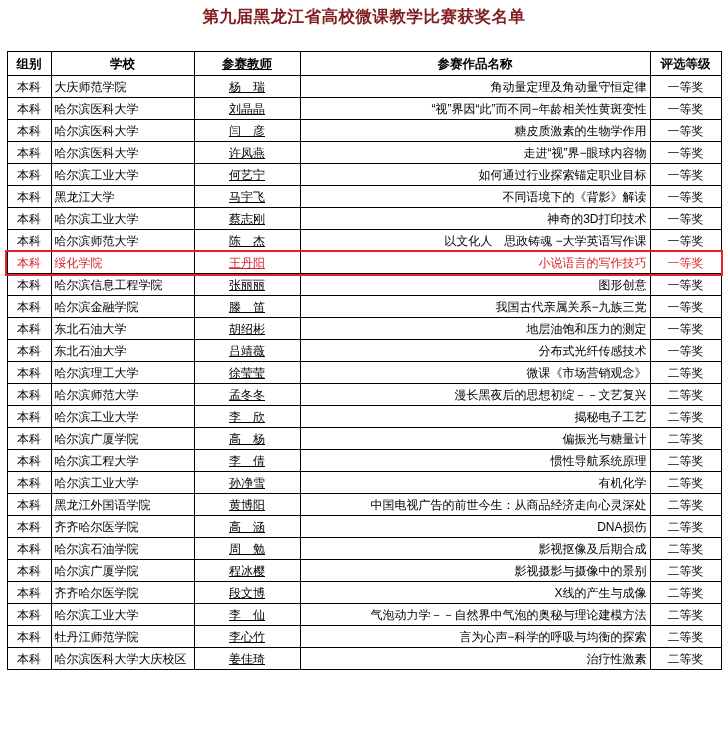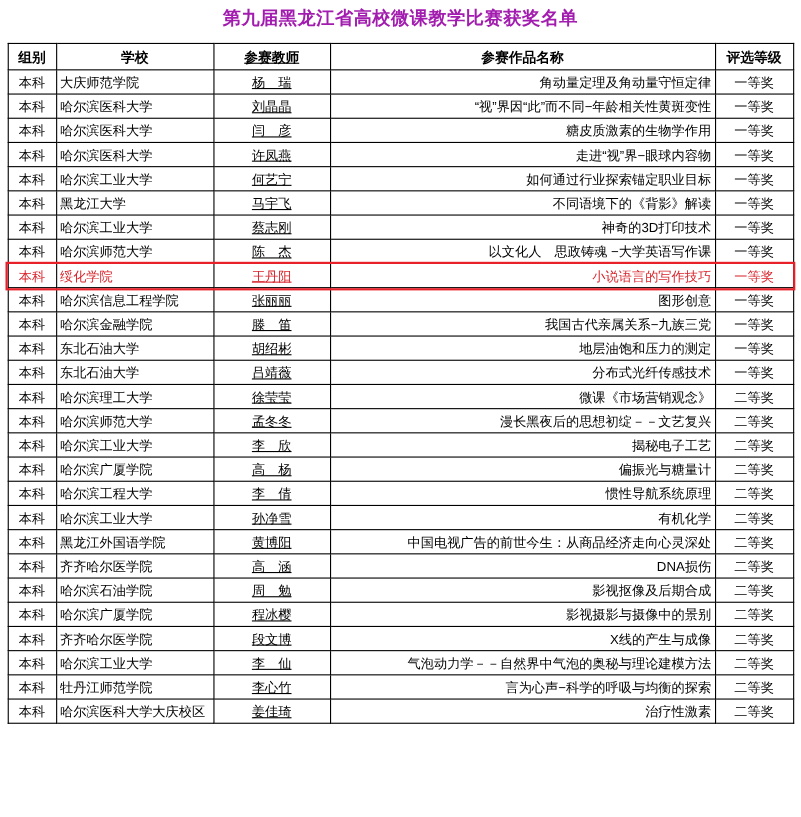--- a/index.html
+++ b/index.html
@@ -19,26 +19,26 @@
     box-sizing: border-box;
     padding: 0;
   }
   .doc-title {
     text-align: center;
     font-family: "Liberation Serif", serif;
     font-weight: bold;
     font-size: 16.5px;
     letter-spacing: 0.5px;
     padding: 6px 0 7px 0;
-    color: #a21caf;
+    color: #7f1d1d;
   }
   table.award-table {
     border-collapse: collapse;
     width: 714px;
-    margin: 4px auto;
+    margin: 16px auto;
     table-layout: fixed;
   }
   table.award-table th,
   table.award-table td {
     border: 1px solid #000000;
     font-size: 12px;
     line-height: 14px;
     height: 22px;
     padding: 1px 3px;
     box-sizing: border-box;

